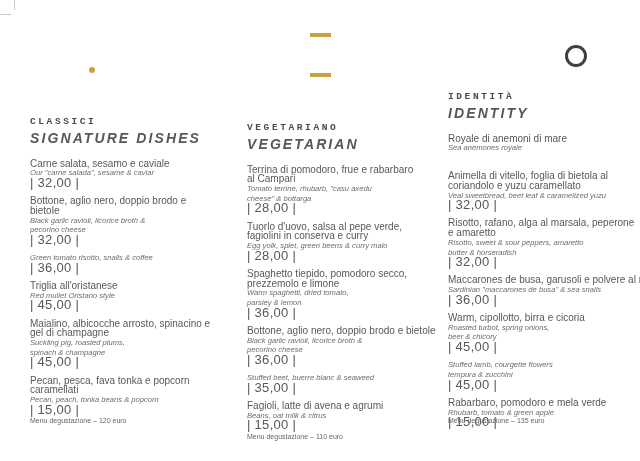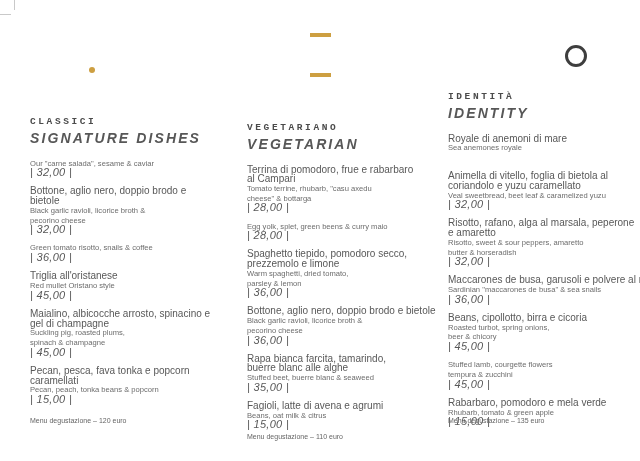--- a/index.html
+++ b/index.html
@@ -20,42 +20,43 @@
   
   .col{position:absolute;}
   .col-1{left:30px;top:116px;width:198px;height:340px;}
   .col-2{left:247px;top:106px;width:200px;height:350px;margin-top:16px;}
   .col-3{left:448px;top:91px;width:192px;height:365px;}
   .col-title{font-size:9.5px;font-weight:bold;letter-spacing:2.6px;color:#4b4b4b;margin:0;font-family:Liberation Mono, monospace;}
   .col-sub{font-size:14px;font-weight:bold;font-style:italic;letter-spacing:2.1px;color:#575757;margin:2.5px 0 0 0;}
   .items{margin-top:13px;}
   .item{margin-bottom:8.5px;}
   .iname{font-size:10px;line-height:9.7px;color:#585858;white-space:pre;}
-  .idesc{font-size:7.6px;line-height:9.7px;color:#6c6c6c;white-space:pre;}
-  .iprice{font-size:11px;line-height:9.7px;color:#585858;min-height:9.7px;letter-spacing:.3px;font-style:italic;}
+  .idesc{font-size:7.6px;line-height:9.7px;color:#6c6c6c;font-style:italic;white-space:pre;}
+  .iprice{font-size:13px;line-height:9.7px;color:#585858;min-height:9.7px;letter-spacing:.3px;}
   .col-footer{position:absolute;left:0;font-size:7px;color:#656565;white-space:pre;}
   .col-1 .col-footer{top:301px;}
   .col-2 .col-footer{top:311px;}
   .col-3 .col-footer{top:326px;}
 </style>
 </head>
 <body>
 
 <span class="cropmark-v"></span>
 <span class="cropmark-h"></span>
 <span class="accent-dot"></span>
 <span class="accent-bar bar-top"></span>
 <span class="accent-bar bar-bottom"></span>
 <span class="ring"></span>
 
 <section class="col col-1">
   <h2 class="col-title">CLASSICI</h2>
   <h3 class="col-sub">SIGNATURE DISHES</h3>
   <div class="items">
     <div class="item">
+      <div class="iname">Carne salata, sesamo e caviale</div>
       <div class="idesc">Our "carne salada", sesame &amp; caviar</div>
       <div class="iprice">| 32,00 |</div>
     </div>
     <div class="item">
       <div class="iname">Bottone, aglio nero, doppio brodo e
 bietole</div>
       <div class="idesc">Black garlic ravioli, licorice broth &amp;
 pecorino cheese</div>
       <div class="iprice">| 32,00 |</div>
     </div>
@@ -90,39 +91,39 @@
   <h3 class="col-sub">VEGETARIAN</h3>
   <div class="items">
     <div class="item">
       <div class="iname">Terrina di pomodoro, frue e rabarbaro
 al Campari</div>
       <div class="idesc">Tomato terrine, rhubarb, "casu axedu
 cheese" &amp; bottarga</div>
       <div class="iprice">| 28,00 |</div>
     </div>
     <div class="item">
+      <div class="iname">Tuorlo d'uovo, salsa al pepe verde,
+fagiolini in conserva e curry</div>
       <div class="idesc">Egg yolk, splet, green beens &amp; curry maio</div>
       <div class="iprice">| 28,00 |</div>
     </div>
     <div class="item">
       <div class="iname">Spaghetto tiepido, pomodoro secco,
 prezzemolo e limone</div>
       <div class="idesc">Warm spaghetti, dried tomato,
 parsley &amp; lemon</div>
       <div class="iprice">| 36,00 |</div>
     </div>
     <div class="item">
       <div class="iname">Bottone, aglio nero, doppio brodo e bietole</div>
       <div class="idesc">Black garlic ravioli, licorice broth &amp;
 pecorino cheese</div>
       <div class="iprice">| 36,00 |</div>
     </div>
     <div class="item">
-      <div class="iname">Rapa bianca farcita, tamarindo,
-buerre blanc alle alghe</div>
       <div class="idesc">Stuffed beet, buerre blanc &amp; seaweed</div>
       <div class="iprice">| 35,00 |</div>
     </div>
     <div class="item">
       <div class="iname">Fagioli, latte di avena e agrumi</div>
       <div class="idesc">Beans, oat milk &amp; citrus</div>
       <div class="iprice">| 15,00 |</div>
     </div>
   </div>
   <div class="col-footer">Menu degustazione – 110 euro</div>
@@ -149,21 +150,21 @@
       <div class="idesc">Risotto, sweet &amp; sour peppers, amaretto
 butter &amp; horseradish</div>
       <div class="iprice">| 32,00 |</div>
     </div>
     <div class="item">
       <div class="iname">Maccarones de busa, garusoli e polvere al nero</div>
       <div class="idesc">Sardinian "maccarones de busa" &amp; sea snails</div>
       <div class="iprice">| 36,00 |</div>
     </div>
     <div class="item">
-      <div class="iname">Beans, cipollotto, birra e cicoria</div>
+      <div class="iname">Warm, cipollotto, birra e cicoria</div>
       <div class="idesc">Roasted turbot, spring onions,
 beer &amp; chicory</div>
       <div class="iprice">| 45,00 |</div>
     </div>
     <div class="item">
       <div class="idesc">Stuffed lamb, courgette flowers
 tempura &amp; zucchini</div>
       <div class="iprice">| 45,00 |</div>
     </div>
     <div class="item">

